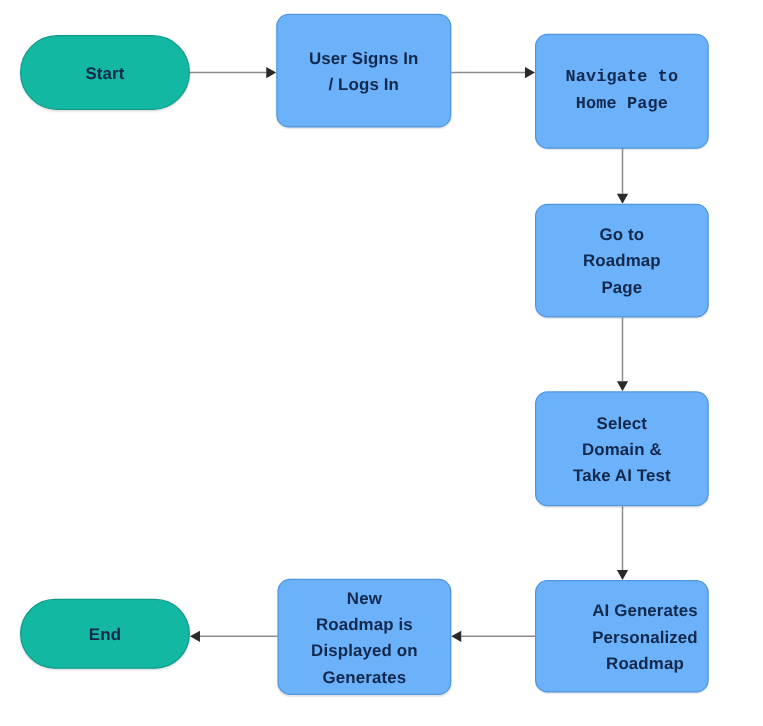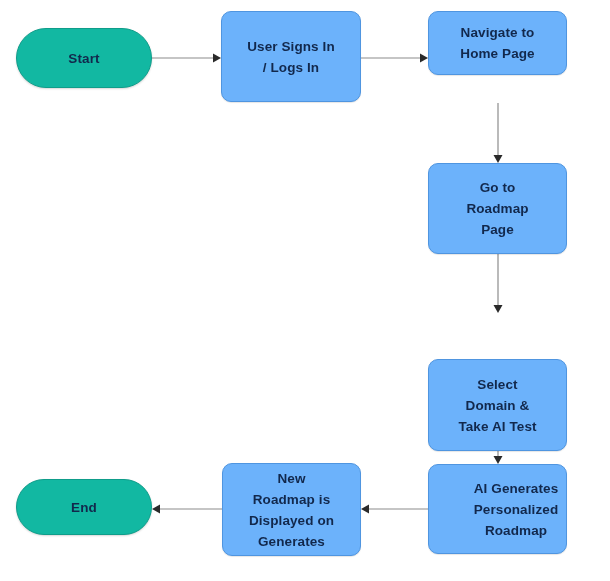--- a/index.html
+++ b/index.html
@@ -94,26 +94,26 @@
       </g>
       <g>
         <line x1="222" y1="509" x2="160" y2="509" class="edge-line"></line>
         <polygon points="152,509 160,504.5 160,513.5" class="edge-head"></polygon>
       </g>
     </svg>
   <div id="node-layer">
       <div class="node terminator" style="left: 16px; top: 28px; width: 136px; height: 60px; border-radius: 30px;"><span>Start</span></div>
       <div class="node process" style="left: 221px; top: 11px; width: 140px; height: 91px;"><span>User Signs In
 / Logs In</span></div>
-      <div class="node process" style="left: 428px; top: 11px; width: 139px; height: 64px;"><span>Navigate to
+      <div class="node process" style="left: 428px; top: 27px; width: 139px; height: 92px; font-family: Liberation Mono, monospace;"><span>Navigate to
 Home Page</span></div>
       <div class="node process" style="left: 428px; top: 163px; width: 139px; height: 91px;"><span>Go to
 Roadmap
 Page</span></div>
-      <div class="node process" style="left: 428px; top: 313px; width: 139px; height: 92px; margin-top: 46px;"><span>Select
+      <div class="node process" style="left: 428px; top: 313px; width: 139px; height: 92px;"><span>Select
 Domain &amp;
 Take AI Test</span></div>
       <div class="node process" style="left: 428px; top: 464px; width: 139px; height: 90px; padding-left: 37px;"><span>AI Generates
 Personalized
 Roadmap</span></div>
       <div class="node process" style="left: 222px; top: 463px; width: 139px; height: 93px;"><span>New
 Roadmap is
 Displayed on
 Generates</span></div>
       <div class="node terminator" style="left: 16px; top: 479px; width: 136px; height: 56px; border-radius: 30px;"><span>End</span></div>

